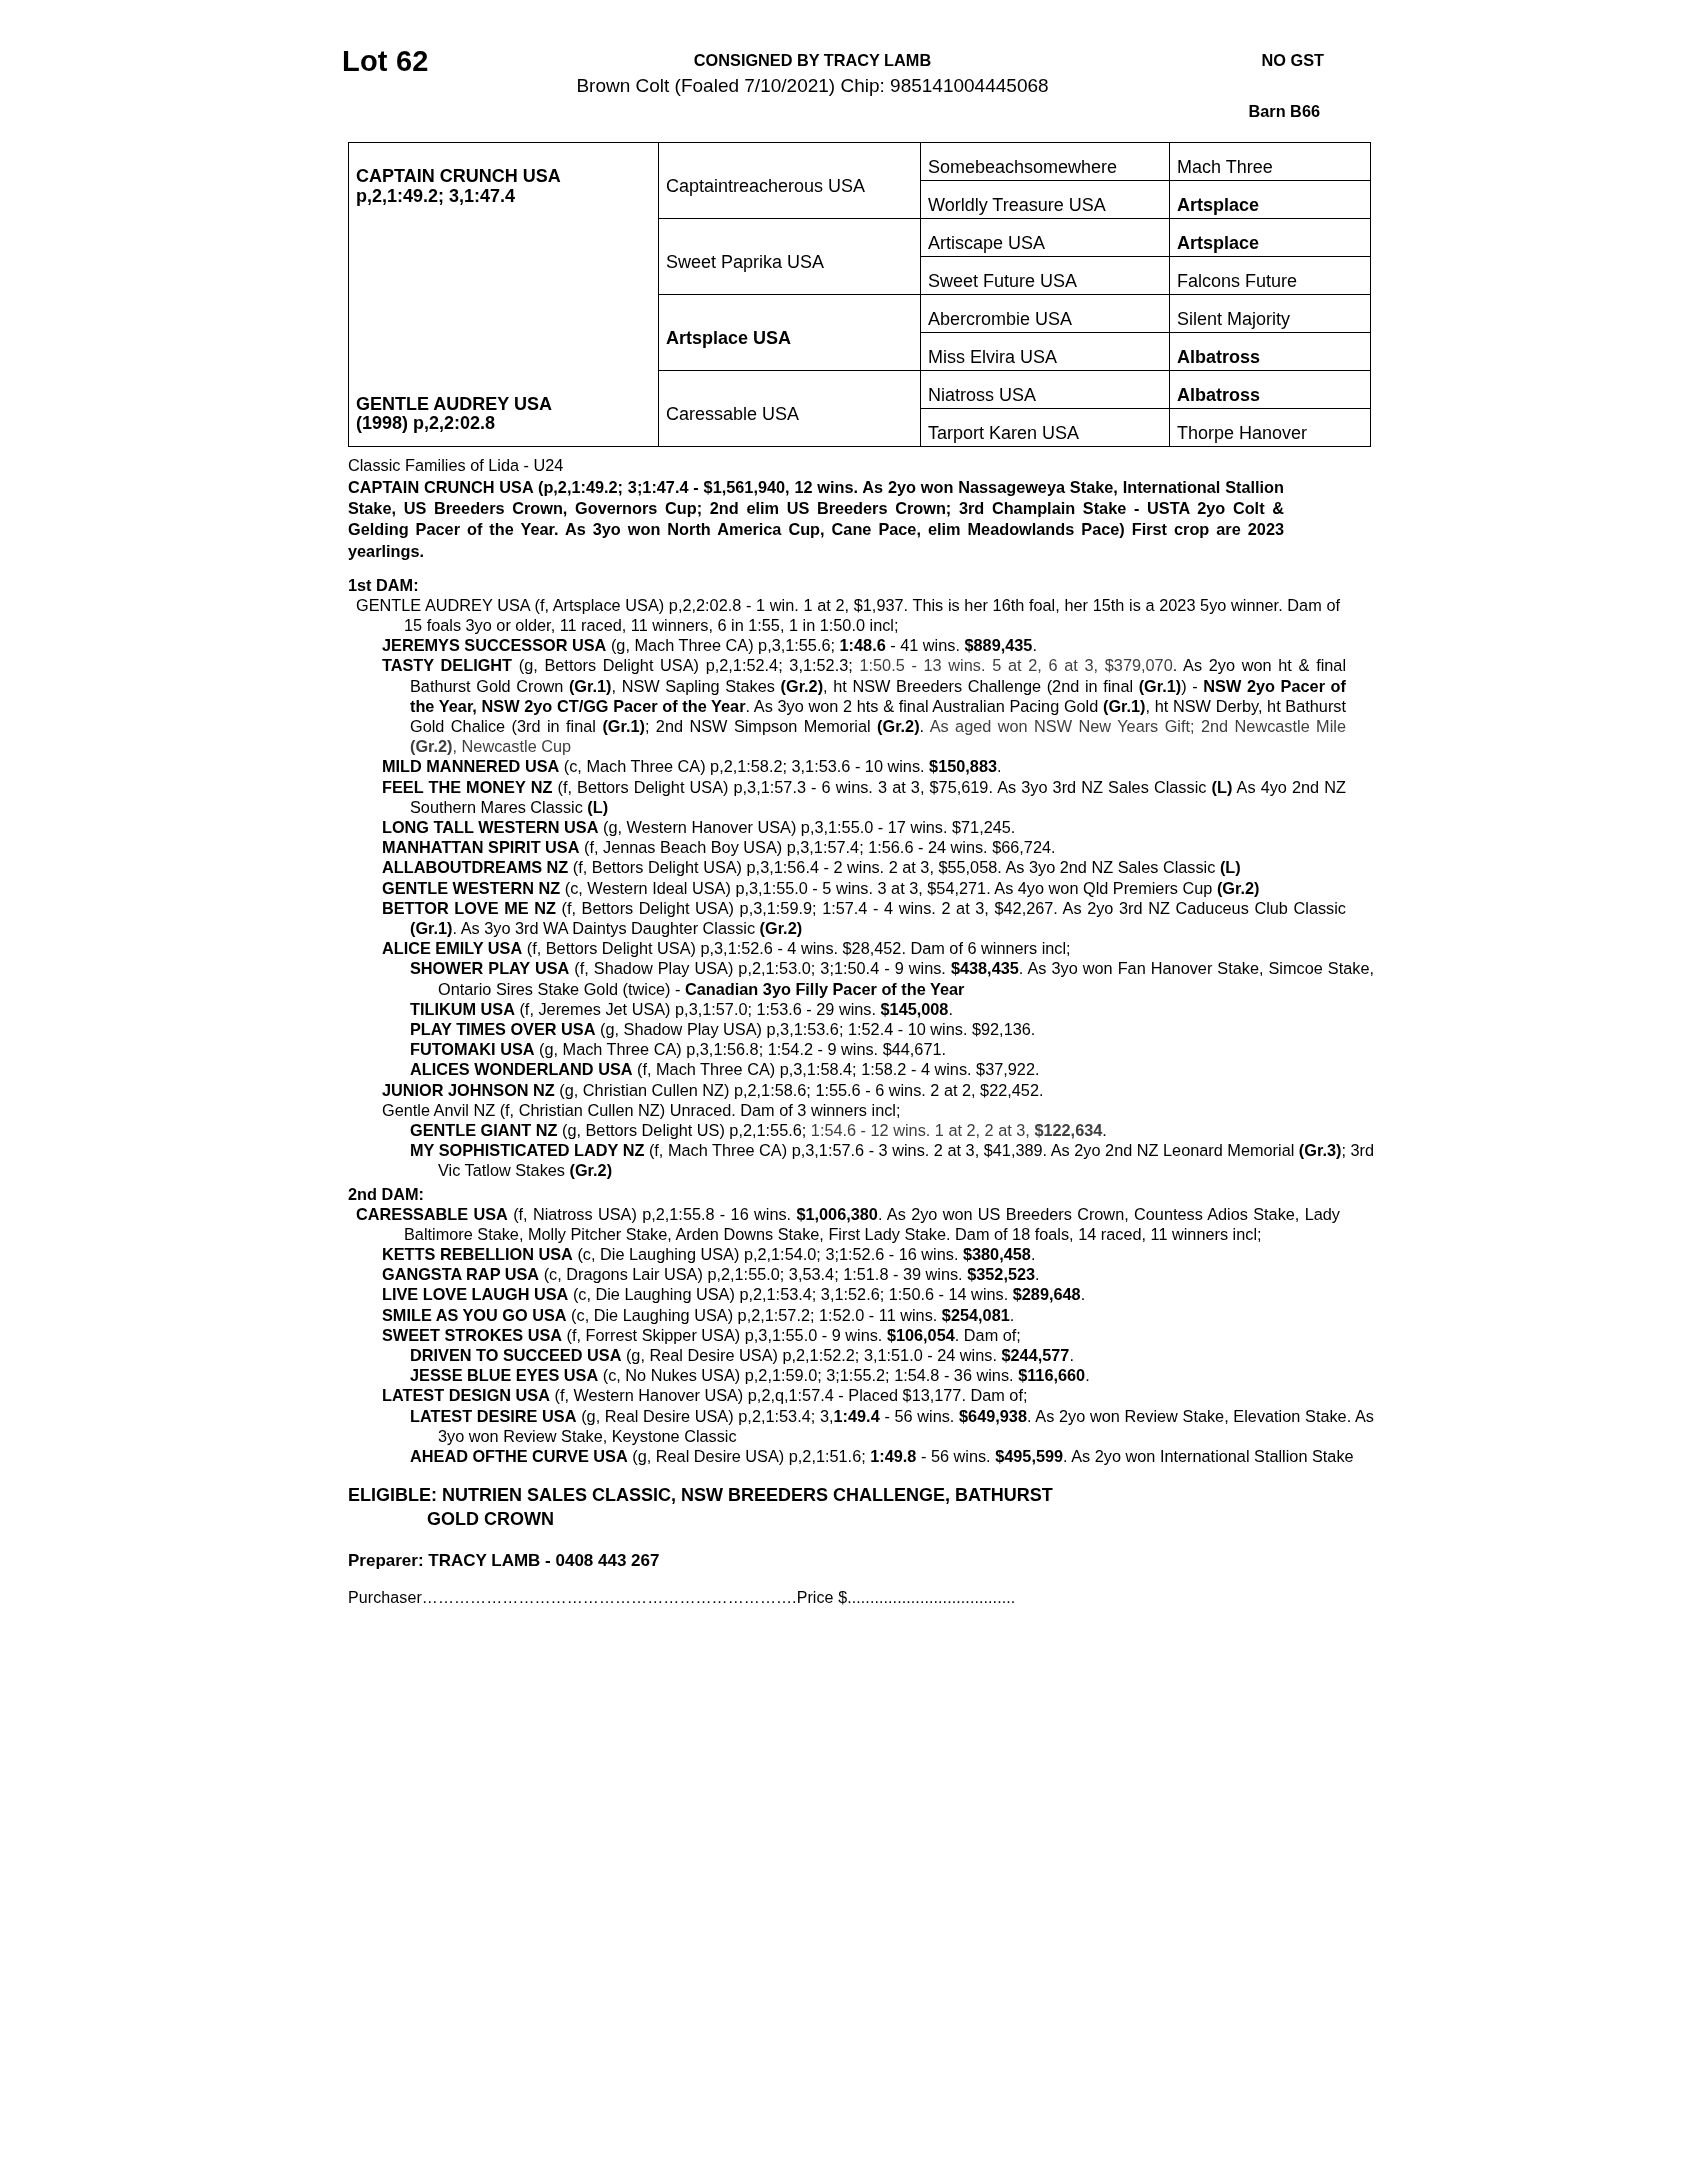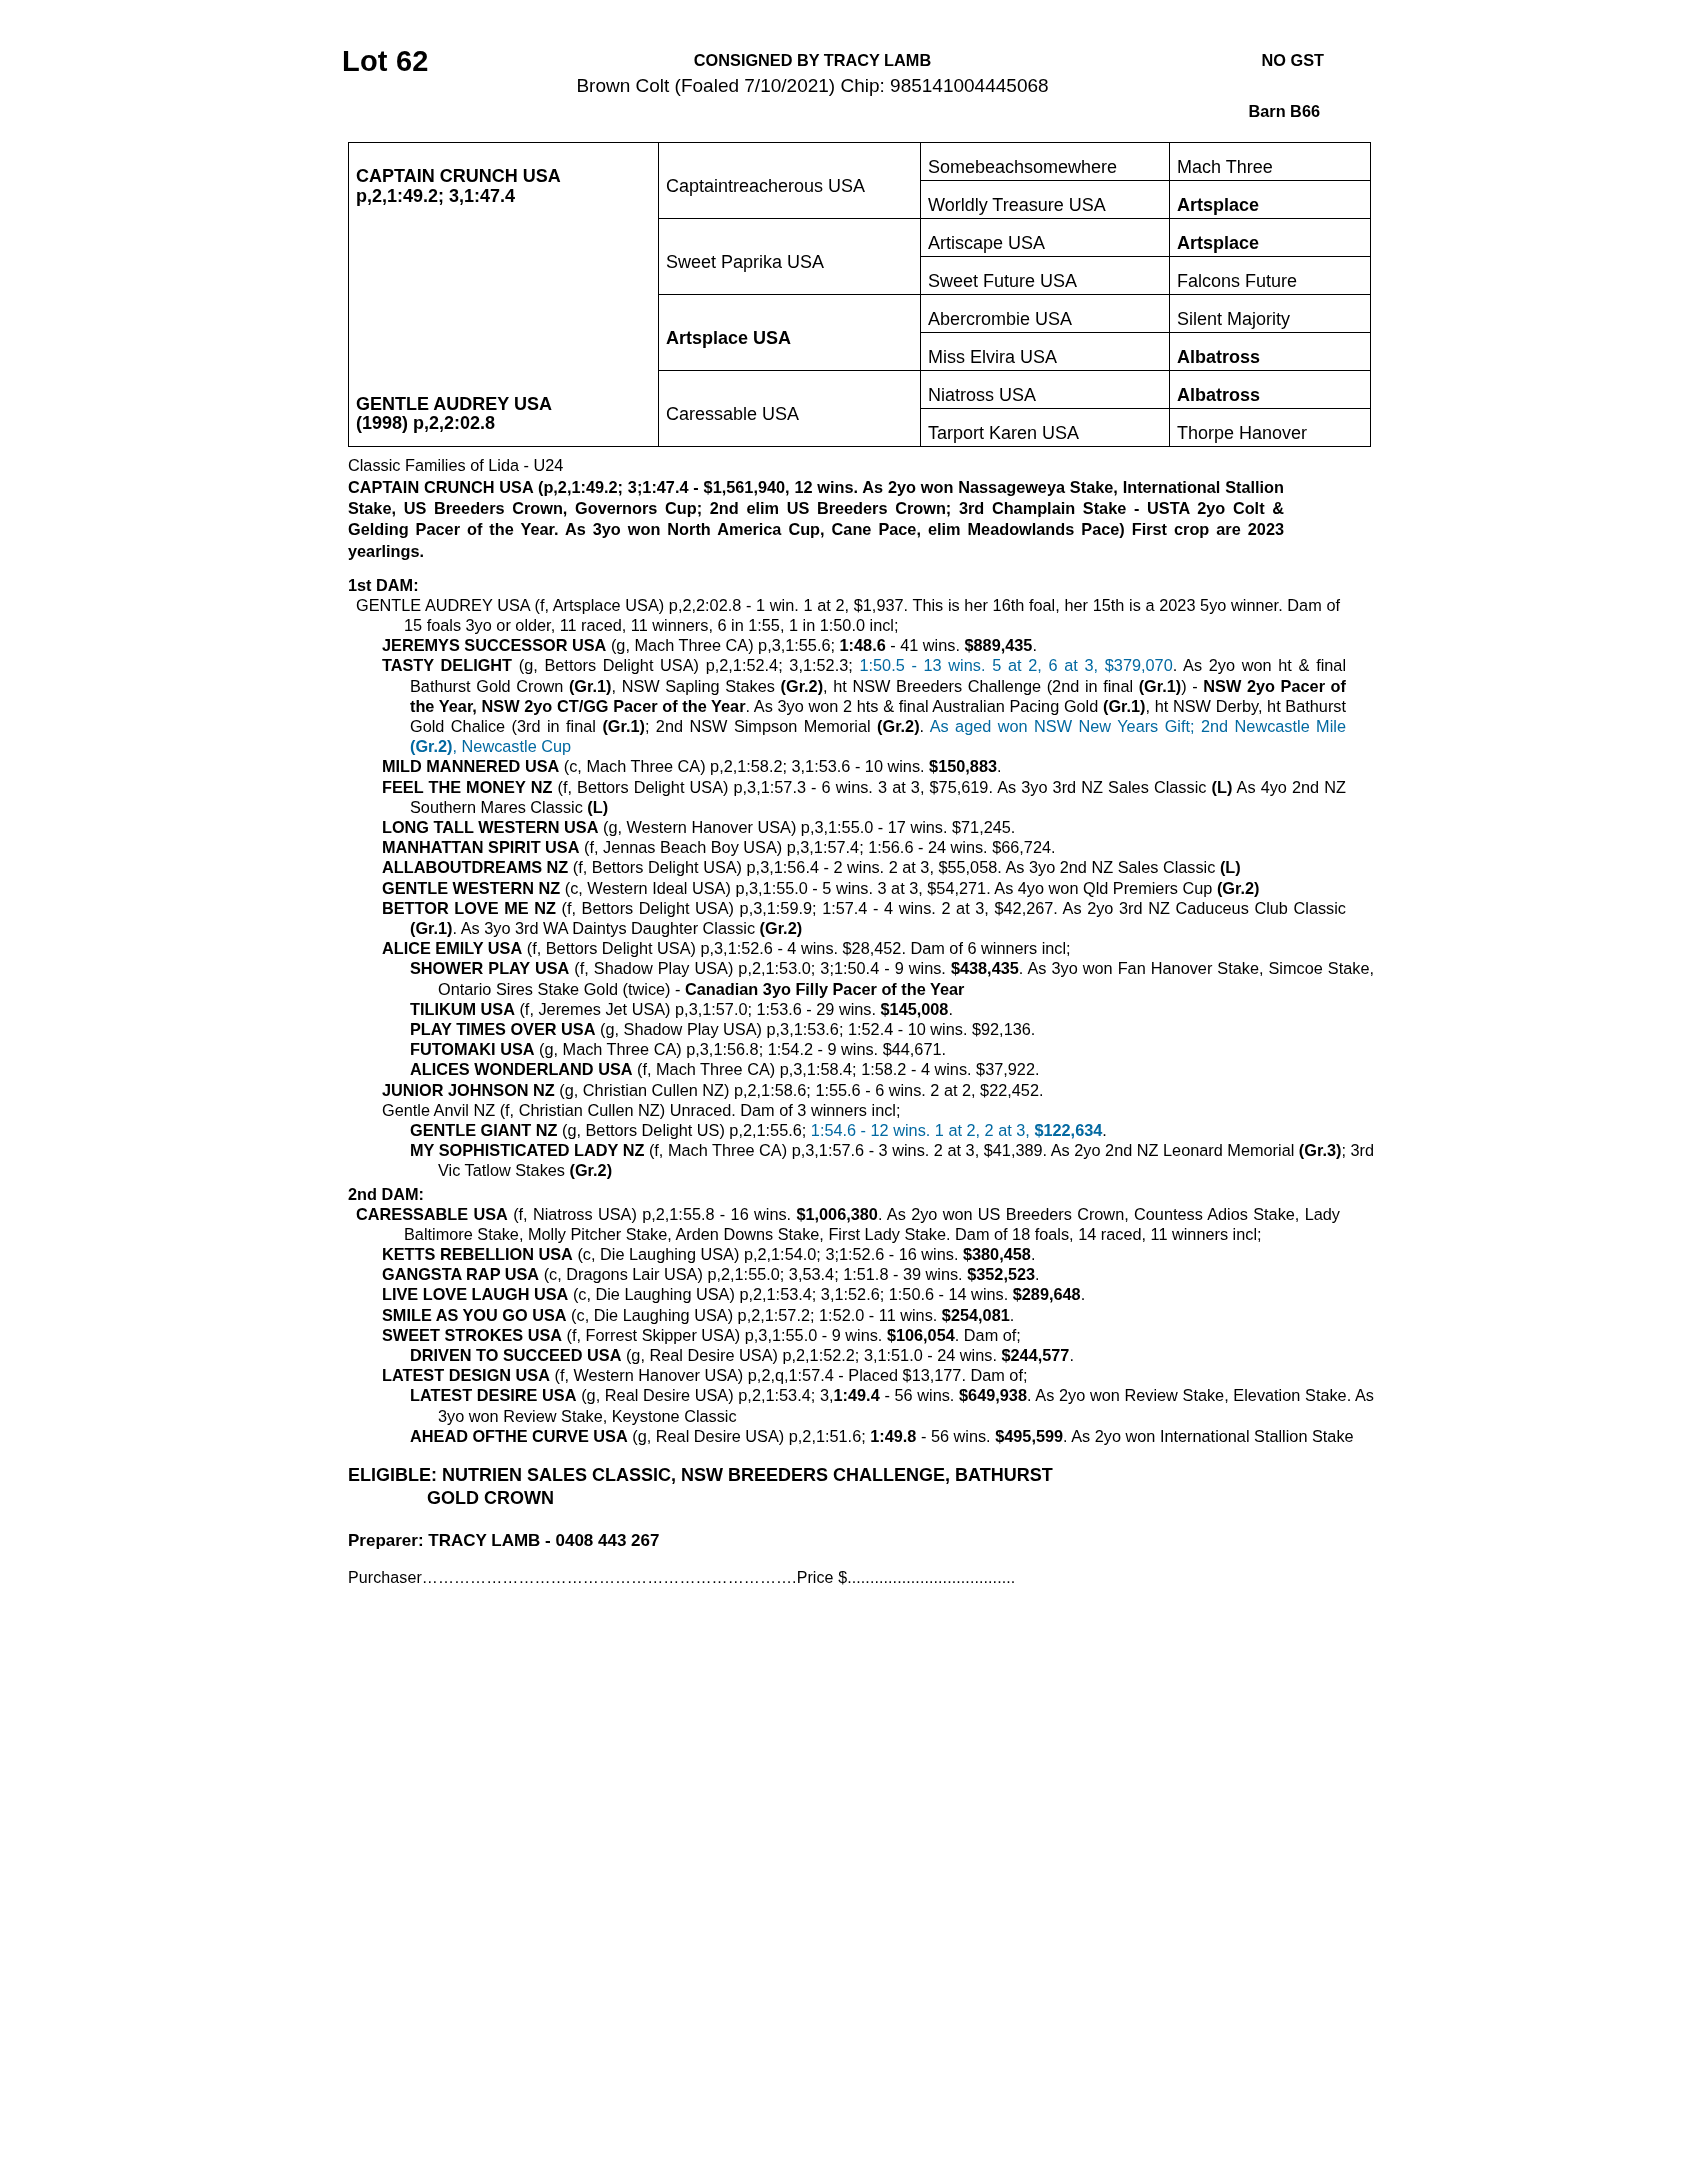--- a/index.html
+++ b/index.html
@@ -119,21 +119,21 @@
   }
   .entry {
     font-size: 16.3px;
     line-height: 1.24;
     text-align: justify;
     width: 936px;
   }
   .lvl0 { margin-left: 14px; padding-left: 48px; text-indent: -48px; }
   .lvl1 { margin-left: 20px; padding-left: 48px; text-indent: -28px; }
   .lvl2 { margin-left: 48px; padding-left: 48px; text-indent: -28px; }
-  .red { color: #0369a1; }
+  .red { color: #404040; }
   .eligible {
     font-size: 18px;
     font-weight: bold;
     margin-top: 18px;
     margin-left: 6px;
     width: 941px;
     line-height: 1.3;
   }
   .eligible .cont { display: block; margin-left: 79px; }
   .preparer {
@@ -323,20 +323,23 @@
   </div>
 
   <div class="entry lvl1">
     <b>SWEET STROKES USA</b> (f, Forrest Skipper USA) p,3,1:55.0 - 9 wins. <b>$106,054</b>. Dam of;
   </div>
 
   <div class="entry lvl2">
     <b>DRIVEN TO SUCCEED USA</b> (g, Real Desire USA) p,2,1:52.2; 3,1:51.0 - 24 wins. <b>$244,577</b>.
   </div>
 
+  <div class="entry lvl2">
+    <b>JESSE BLUE EYES USA</b> (c, No Nukes USA) p,2,1:59.0; 3;1:55.2; 1:54.8 - 36 wins. <b>$116,660</b>.
+  </div>
 
   <div class="entry lvl1">
     <b>LATEST DESIGN USA</b> (f, Western Hanover USA) p,2,q,1:57.4 - Placed $13,177. Dam of;
   </div>
 
   <div class="entry lvl2">
     <b>LATEST DESIRE USA</b> (g, Real Desire USA) p,2,1:53.4; 3,<b>1:49.4</b> - 56 wins. <b>$649,938</b>. As 2yo won Review Stake, Elevation Stake. As 3yo won Review Stake, Keystone Classic
   </div>
 
   <div class="entry lvl2">

